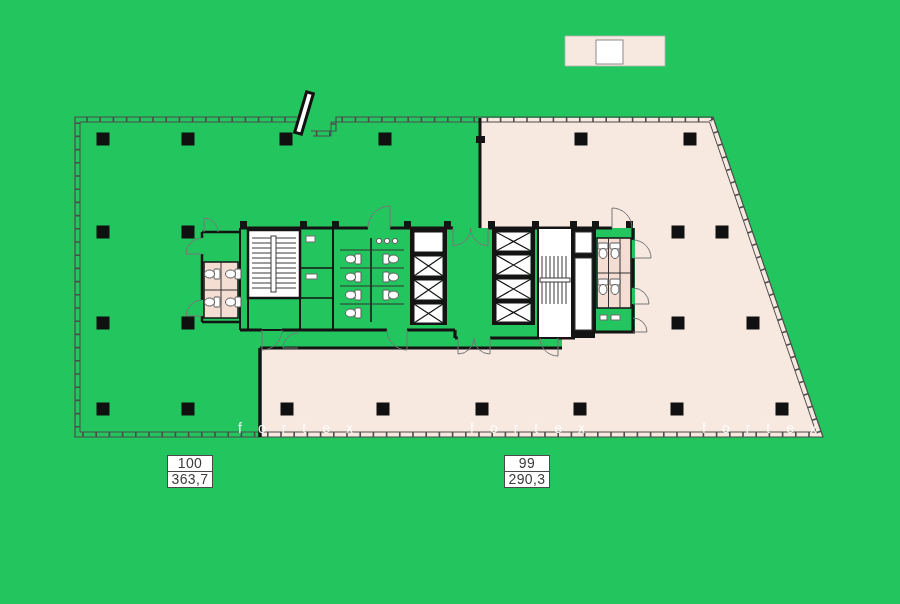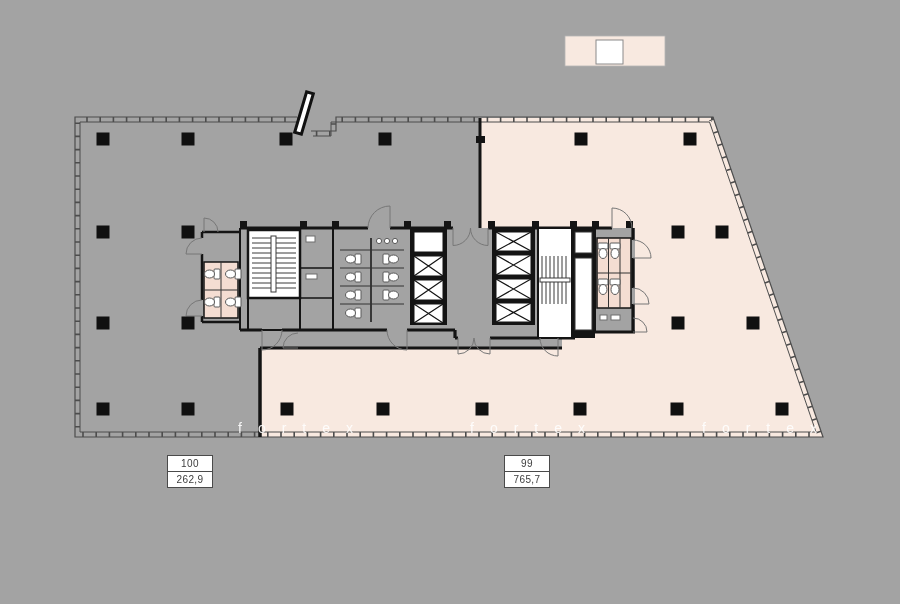--- a/index.html
+++ b/index.html
@@ -1,21 +1,21 @@
 <!DOCTYPE html>
 <html><head>
 <meta charset="utf-8">
 <style>
   html,body{margin:0;padding:0;background:#fff;}
-  #stage{position:relative;width:900px;height:604px;background:#a3a3a3;overflow:hidden;
+  #stage{position:relative;width:900px;height:604px;background:#22c55e;overflow:hidden;
          font-family:"Liberation Sans",sans-serif;}
   #plan-svg{position:absolute;left:0;top:0;}
   .wm{font-family:"Liberation Sans",sans-serif;font-size:14px;fill:#ffffff;opacity:.9;}
   .area-label{position:absolute;width:44px;background:#fff;border:1.2px solid #4a4a4a;
-              text-align:center;color:#3c3c3c;font-size:10px;line-height:15px;
+              text-align:center;color:#3c3c3c;font-size:14px;line-height:15px;
               letter-spacing:.4px;cursor:pointer;}
   .area-label .num{border-bottom:1.2px solid #4a4a4a;}
 </style>
 </head>
 <body>
 
 <div id="stage">
 <svg id="plan-svg" width="900" height="604" viewBox="0 0 900 604">
 
   <defs>
@@ -217,20 +217,20 @@
 
   <g>
     <text class="wm" x="238" y="433" letter-spacing="16">fortex</text>
     <text class="wm" x="470" y="433" letter-spacing="16">fortex</text>
     <text class="wm" x="702" y="433" letter-spacing="16">fortex</text>
   </g>
 </svg>
 
 <div class="area-label" style="left:167px;top:455px;">
   <div class="num">100</div>
-  <div class="sqm">262,9</div>
+  <div class="sqm">363,7</div>
 </div>
 
 <div class="area-label" style="left:504px;top:455px;">
   <div class="num">99</div>
-  <div class="sqm">765,7</div>
+  <div class="sqm">290,3</div>
 </div>
 </div>
 
 </body></html>

